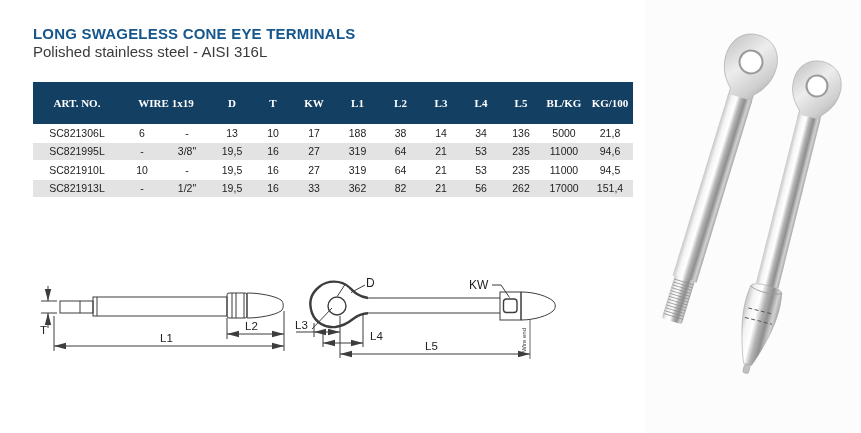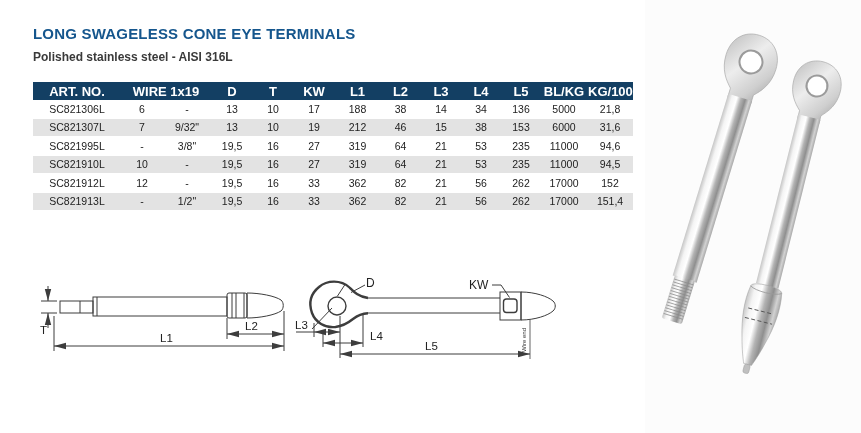--- a/index.html
+++ b/index.html
@@ -7,31 +7,32 @@
     width:861px;height:433px;position:relative;overflow:hidden;
     background:#ffffff;
     font-family:"Liberation Sans",sans-serif;
   }
   .header{position:absolute;left:33px;top:25px;}
   .title{
     margin:0;font-size:15px;font-weight:bold;letter-spacing:.2px;
     color:var(--title,#15568d);
   }
   .subtitle{
-    margin:8px 0 0 0;font-size:12px;color:#3a3a3a;font-weight:bold;
+    margin:1px 0 0 0;font-size:15px;color:#3a3a3a;
   }
   table.spec{
     position:absolute;left:33px;top:82px;width:600px;
     border-collapse:collapse;table-layout:fixed;
   }
   table.spec th{
     background:var(--table-header-bg,#133f63);
     color:var(--table-header-text,#ffffff);
-    font-size:13px;font-weight:bold;height:18px;padding:0 1px;
+    font-size:11px;font-weight:bold;height:18px;padding:12px 1px;
     text-align:center;
+    font-family:Liberation Serif, serif;
   }
   table.spec td{
     font-size:10.5px;color:var(--body-text,#222222);
     text-align:center;height:17.5px;padding:0 1px;
     border-bottom:1px solid #ffffff;
   }
   table.spec tbody tr:nth-child(even){background:var(--row-stripe,#e3e3e3);}
   svg.draw{position:absolute;left:0;top:0;pointer-events:none;}
   svg.photo{position:absolute;left:645px;top:0;}
   .dim-label{font-family:"Liberation Sans",sans-serif;font-size:11.5px;fill:#222;}
@@ -88,35 +89,20 @@
         <td>17</td>
         <td>188</td>
         <td>38</td>
         <td>14</td>
         <td>34</td>
         <td>136</td>
         <td>5000</td>
         <td>21,8</td>
       </tr>
       <tr>
-        <td>SC821307L</td>
-        <td>7</td>
-        <td>9/32"</td>
-        <td>13</td>
-        <td>10</td>
-        <td>19</td>
-        <td>212</td>
-        <td>46</td>
-        <td>15</td>
-        <td>38</td>
-        <td>153</td>
-        <td>6000</td>
-        <td>31,6</td>
-      </tr>
-      <tr>
         <td>SC821995L</td>
         <td>-</td>
         <td>3/8"</td>
         <td>19,5</td>
         <td>16</td>
         <td>27</td>
         <td>319</td>
         <td>64</td>
         <td>21</td>
         <td>53</td>
@@ -131,35 +117,20 @@
         <td>19,5</td>
         <td>16</td>
         <td>27</td>
         <td>319</td>
         <td>64</td>
         <td>21</td>
         <td>53</td>
         <td>235</td>
         <td>11000</td>
         <td>94,5</td>
-      </tr>
-      <tr>
-        <td>SC821912L</td>
-        <td>12</td>
-        <td>-</td>
-        <td>19,5</td>
-        <td>16</td>
-        <td>33</td>
-        <td>362</td>
-        <td>82</td>
-        <td>21</td>
-        <td>56</td>
-        <td>262</td>
-        <td>17000</td>
-        <td>152</td>
       </tr>
       <tr>
         <td>SC821913L</td>
         <td>-</td>
         <td>1/2"</td>
         <td>19,5</td>
         <td>16</td>
         <td>33</td>
         <td>362</td>
         <td>82</td>

